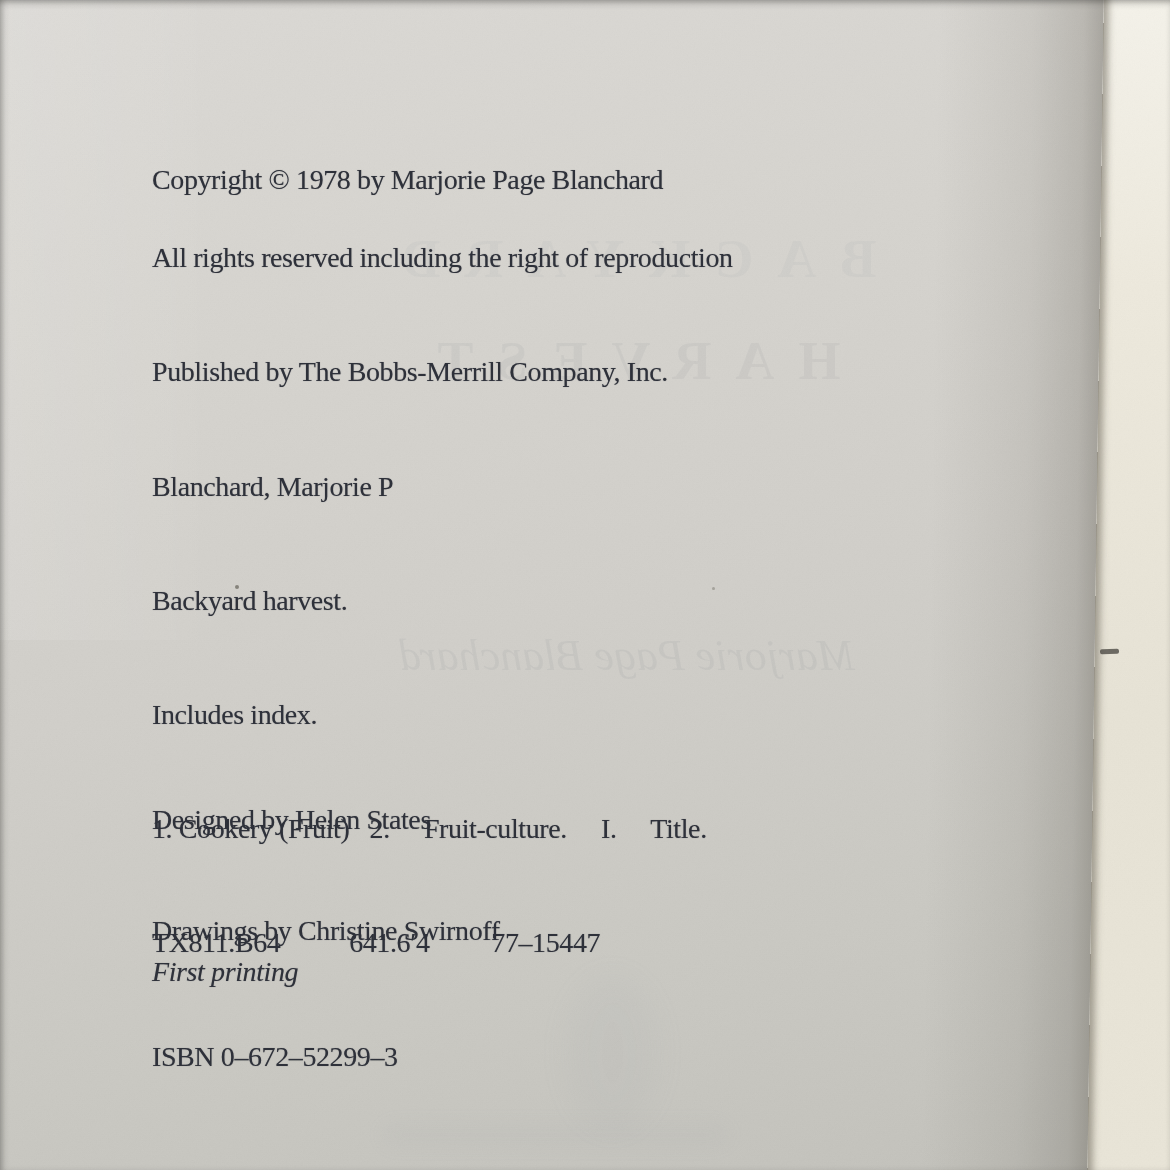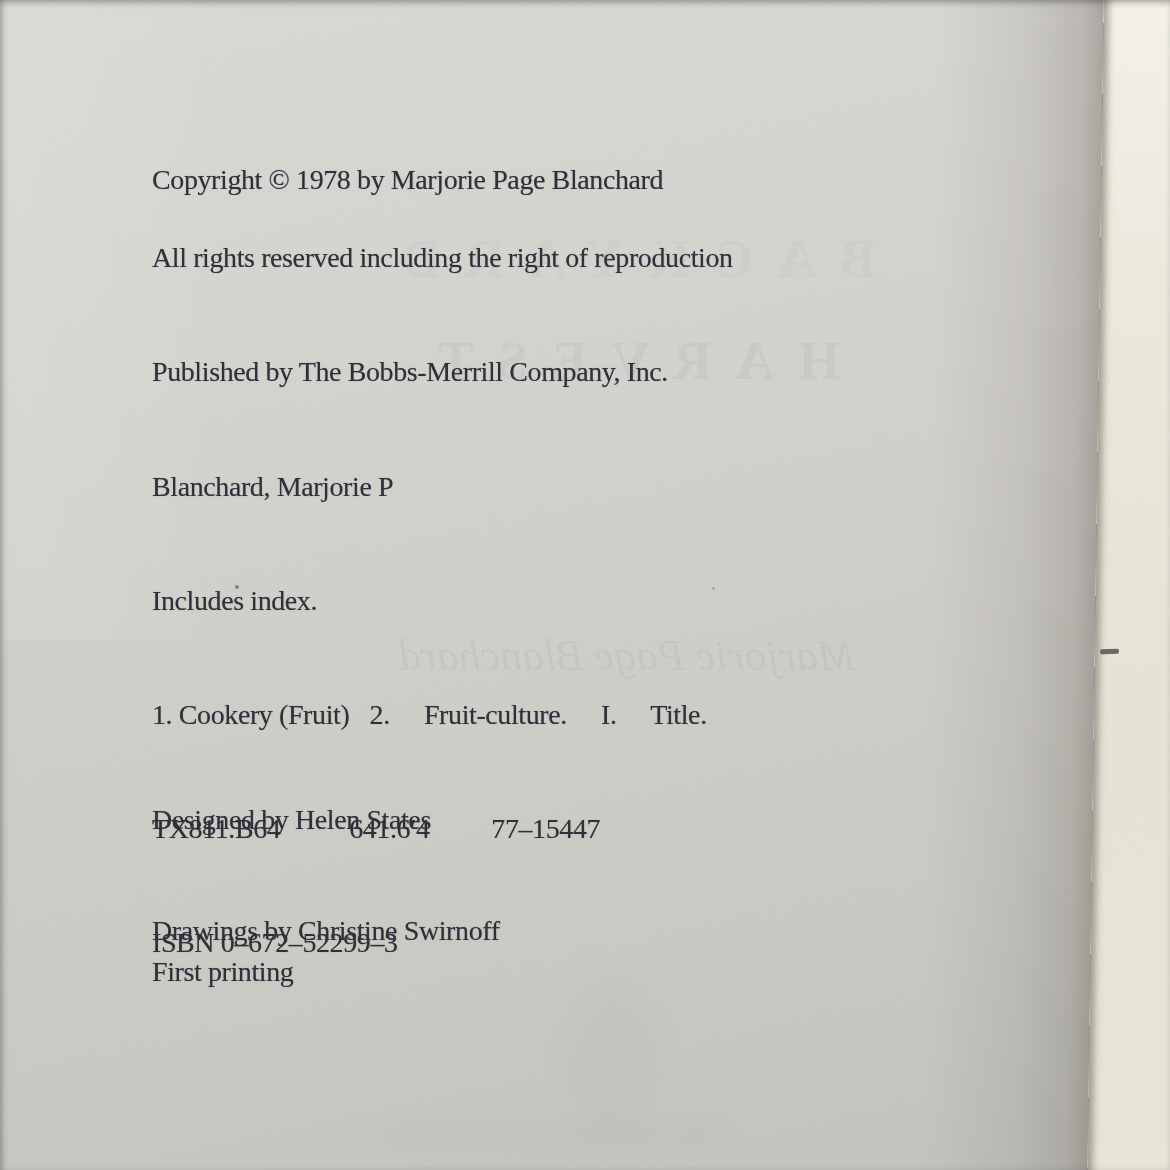--- a/index.html
+++ b/index.html
@@ -29,21 +29,21 @@
     font-size: 28px;
     letter-spacing: -0.4px;
     line-height: 38px;
     white-space: pre-wrap;
     text-shadow: 0 0 1px rgba(46,49,58,.45);
   }
   .block-copyright { top: 85px; }
   .block-rights    { top: 163px; }
   .block-loc       { top: 392px; }
   .block-credits   { top: 727px; line-height: 37px; }
-  .block-printing  { top: 877px; }
+  .block-printing  { top: 877px; font-style: italic; }
   
   .ghost {
     position: absolute; left: 152px; width: 950px;
     text-align: center;
     transform: scaleX(-1);
     color: #69707c;
     pointer-events: none;
   }
   .ghost-series { top: 228px; font-size: 54px; letter-spacing: 24px; font-weight: bold; opacity: .045; }
   .ghost-title  { top: 330px; font-size: 54px; letter-spacing: 24px; font-weight: bold; opacity: .07; }
@@ -110,20 +110,21 @@
     <div>Copyright © 1978 by Marjorie Page Blanchard</div>
   </div>
 
   <div class="tblock block-rights">
     <div>All rights reserved including the right of reproduction</div>
     <div>Published by The Bobbs-Merrill Company, Inc.</div>
   </div>
 
   <div class="tblock block-loc">
     <div>Blanchard, Marjorie P</div>
+    <div>Backyard harvest.</div>
     <div>Includes index.</div>
     <div>1. Cookery (Fruit)  2.  Fruit-culture.  I.  Title.</div>
     <div>TX811.B64   641.6′4   77–15447</div>
     <div>ISBN 0–672–52299–3</div>
   </div>
 
   <div class="tblock block-credits">
     <div>Designed by Helen States</div>
     <div>Drawings by Christine Swirnoff</div>
   </div>

